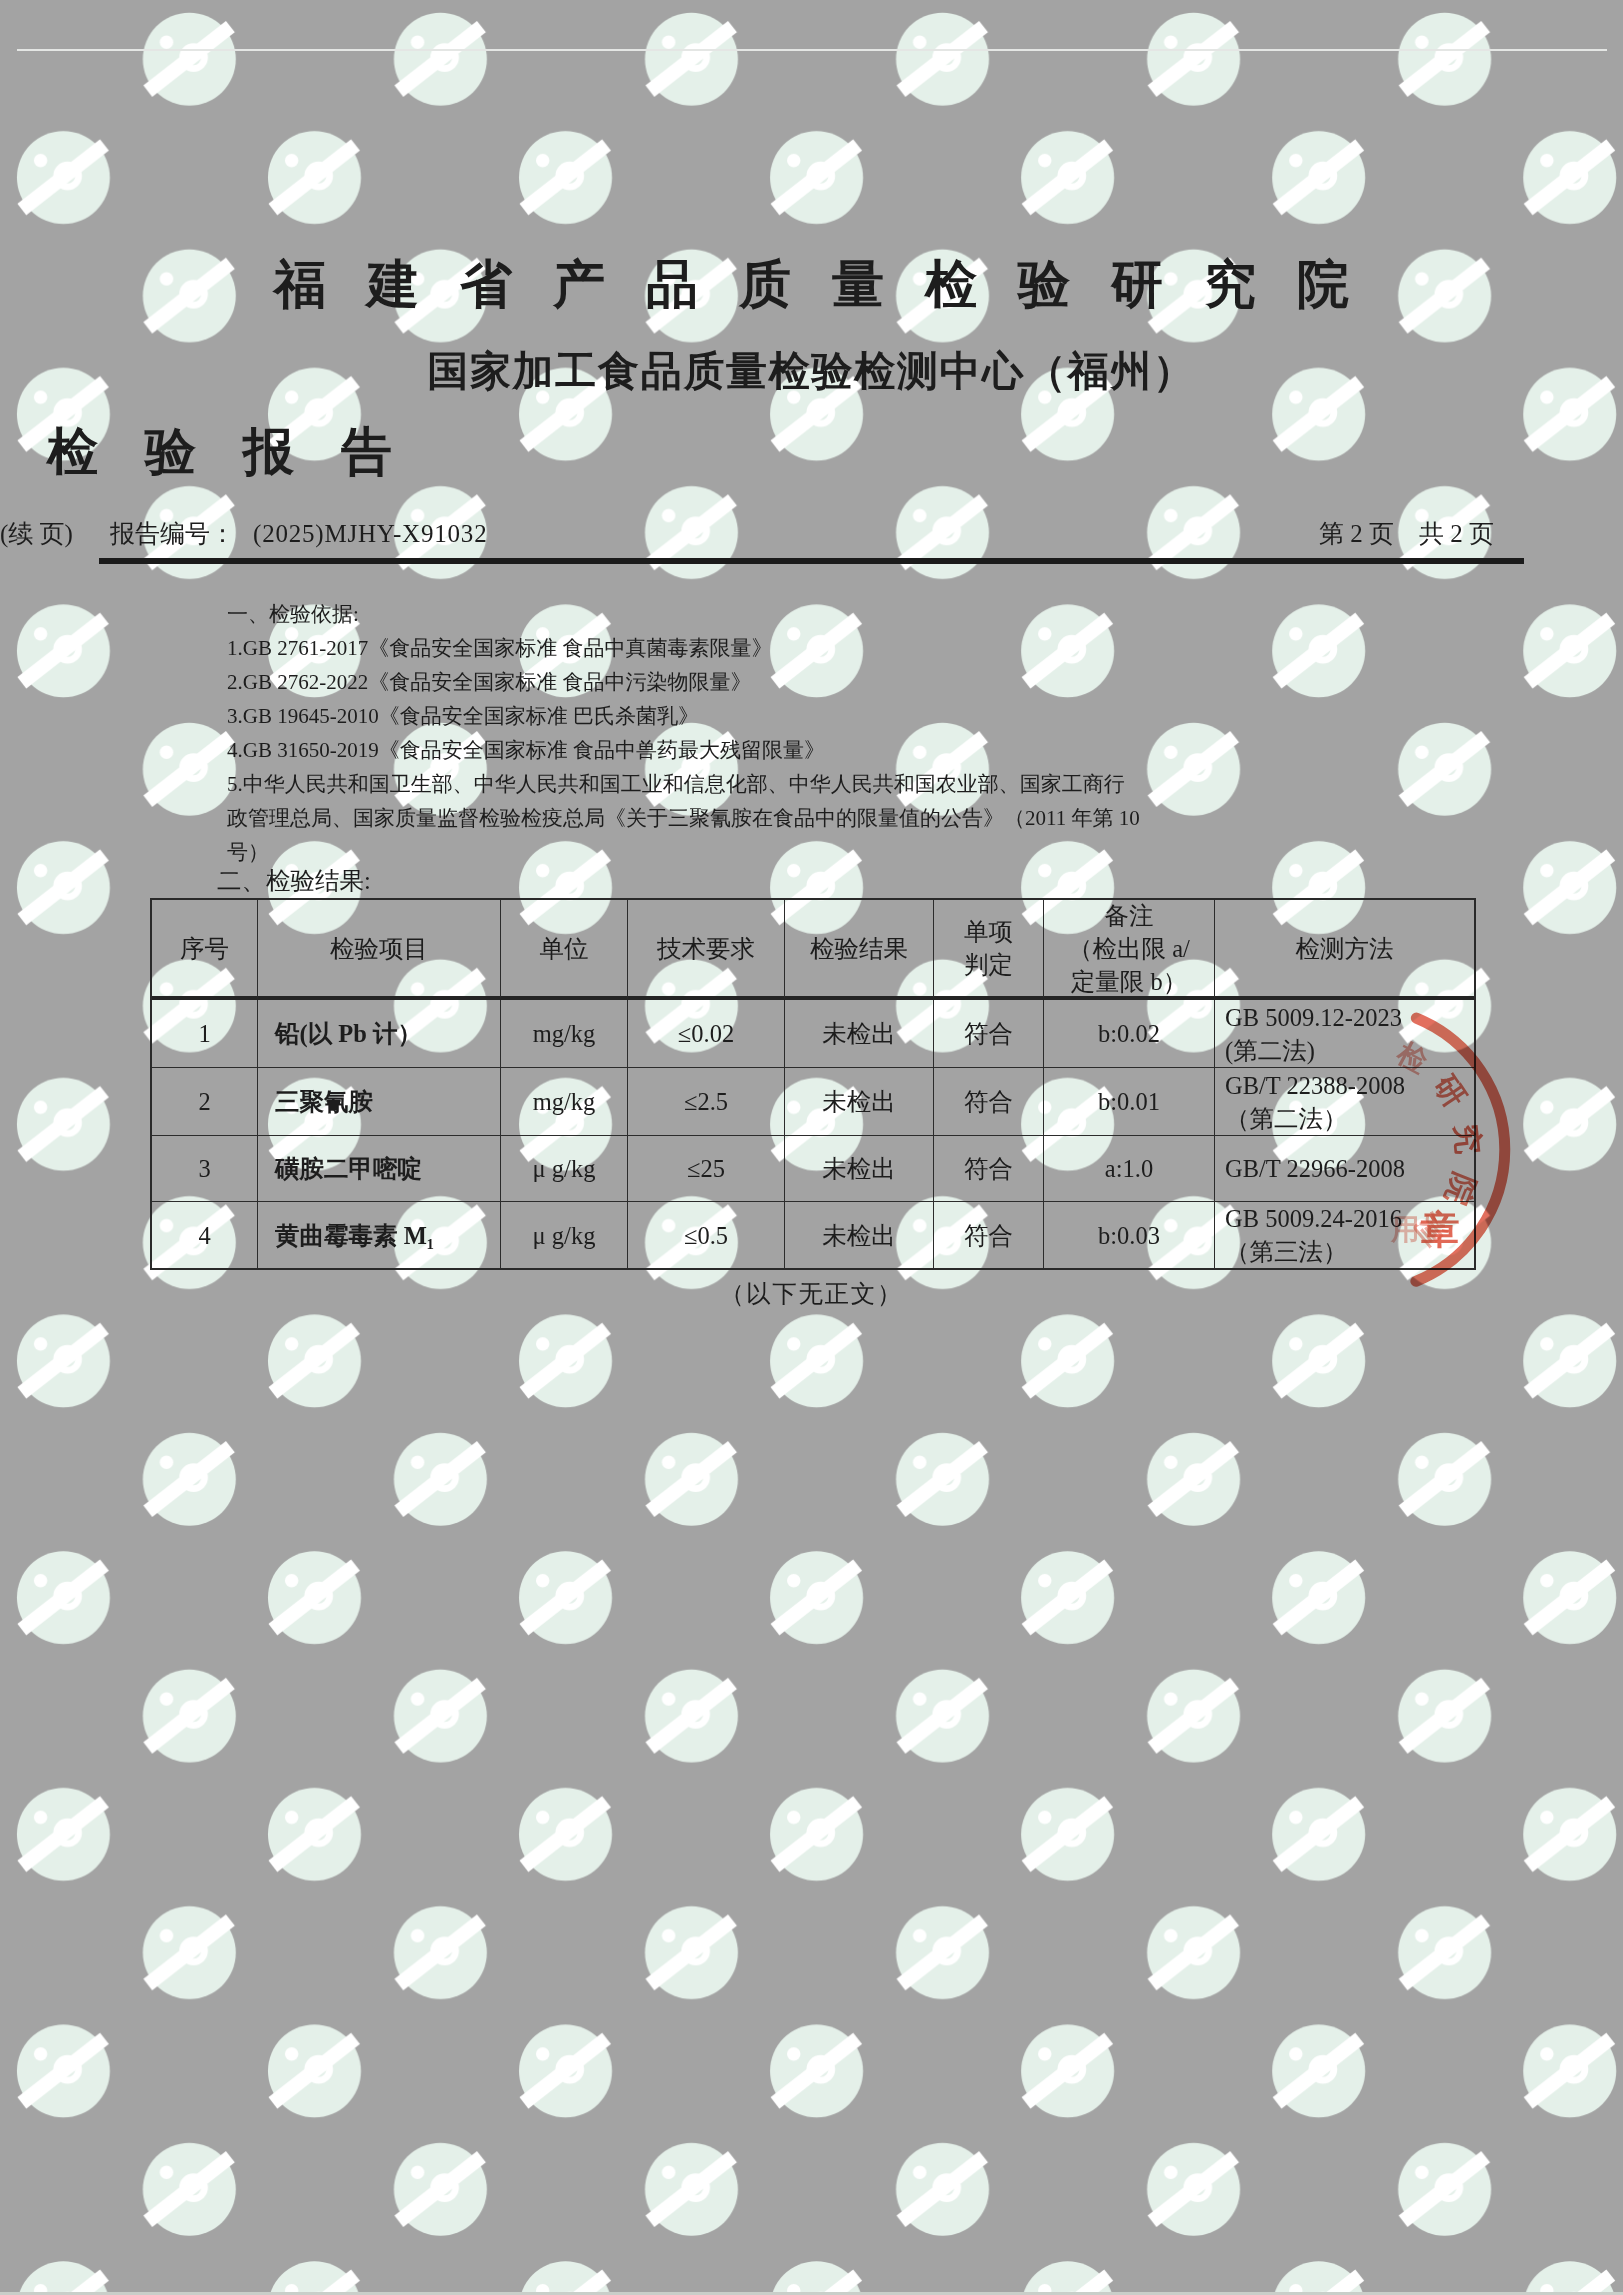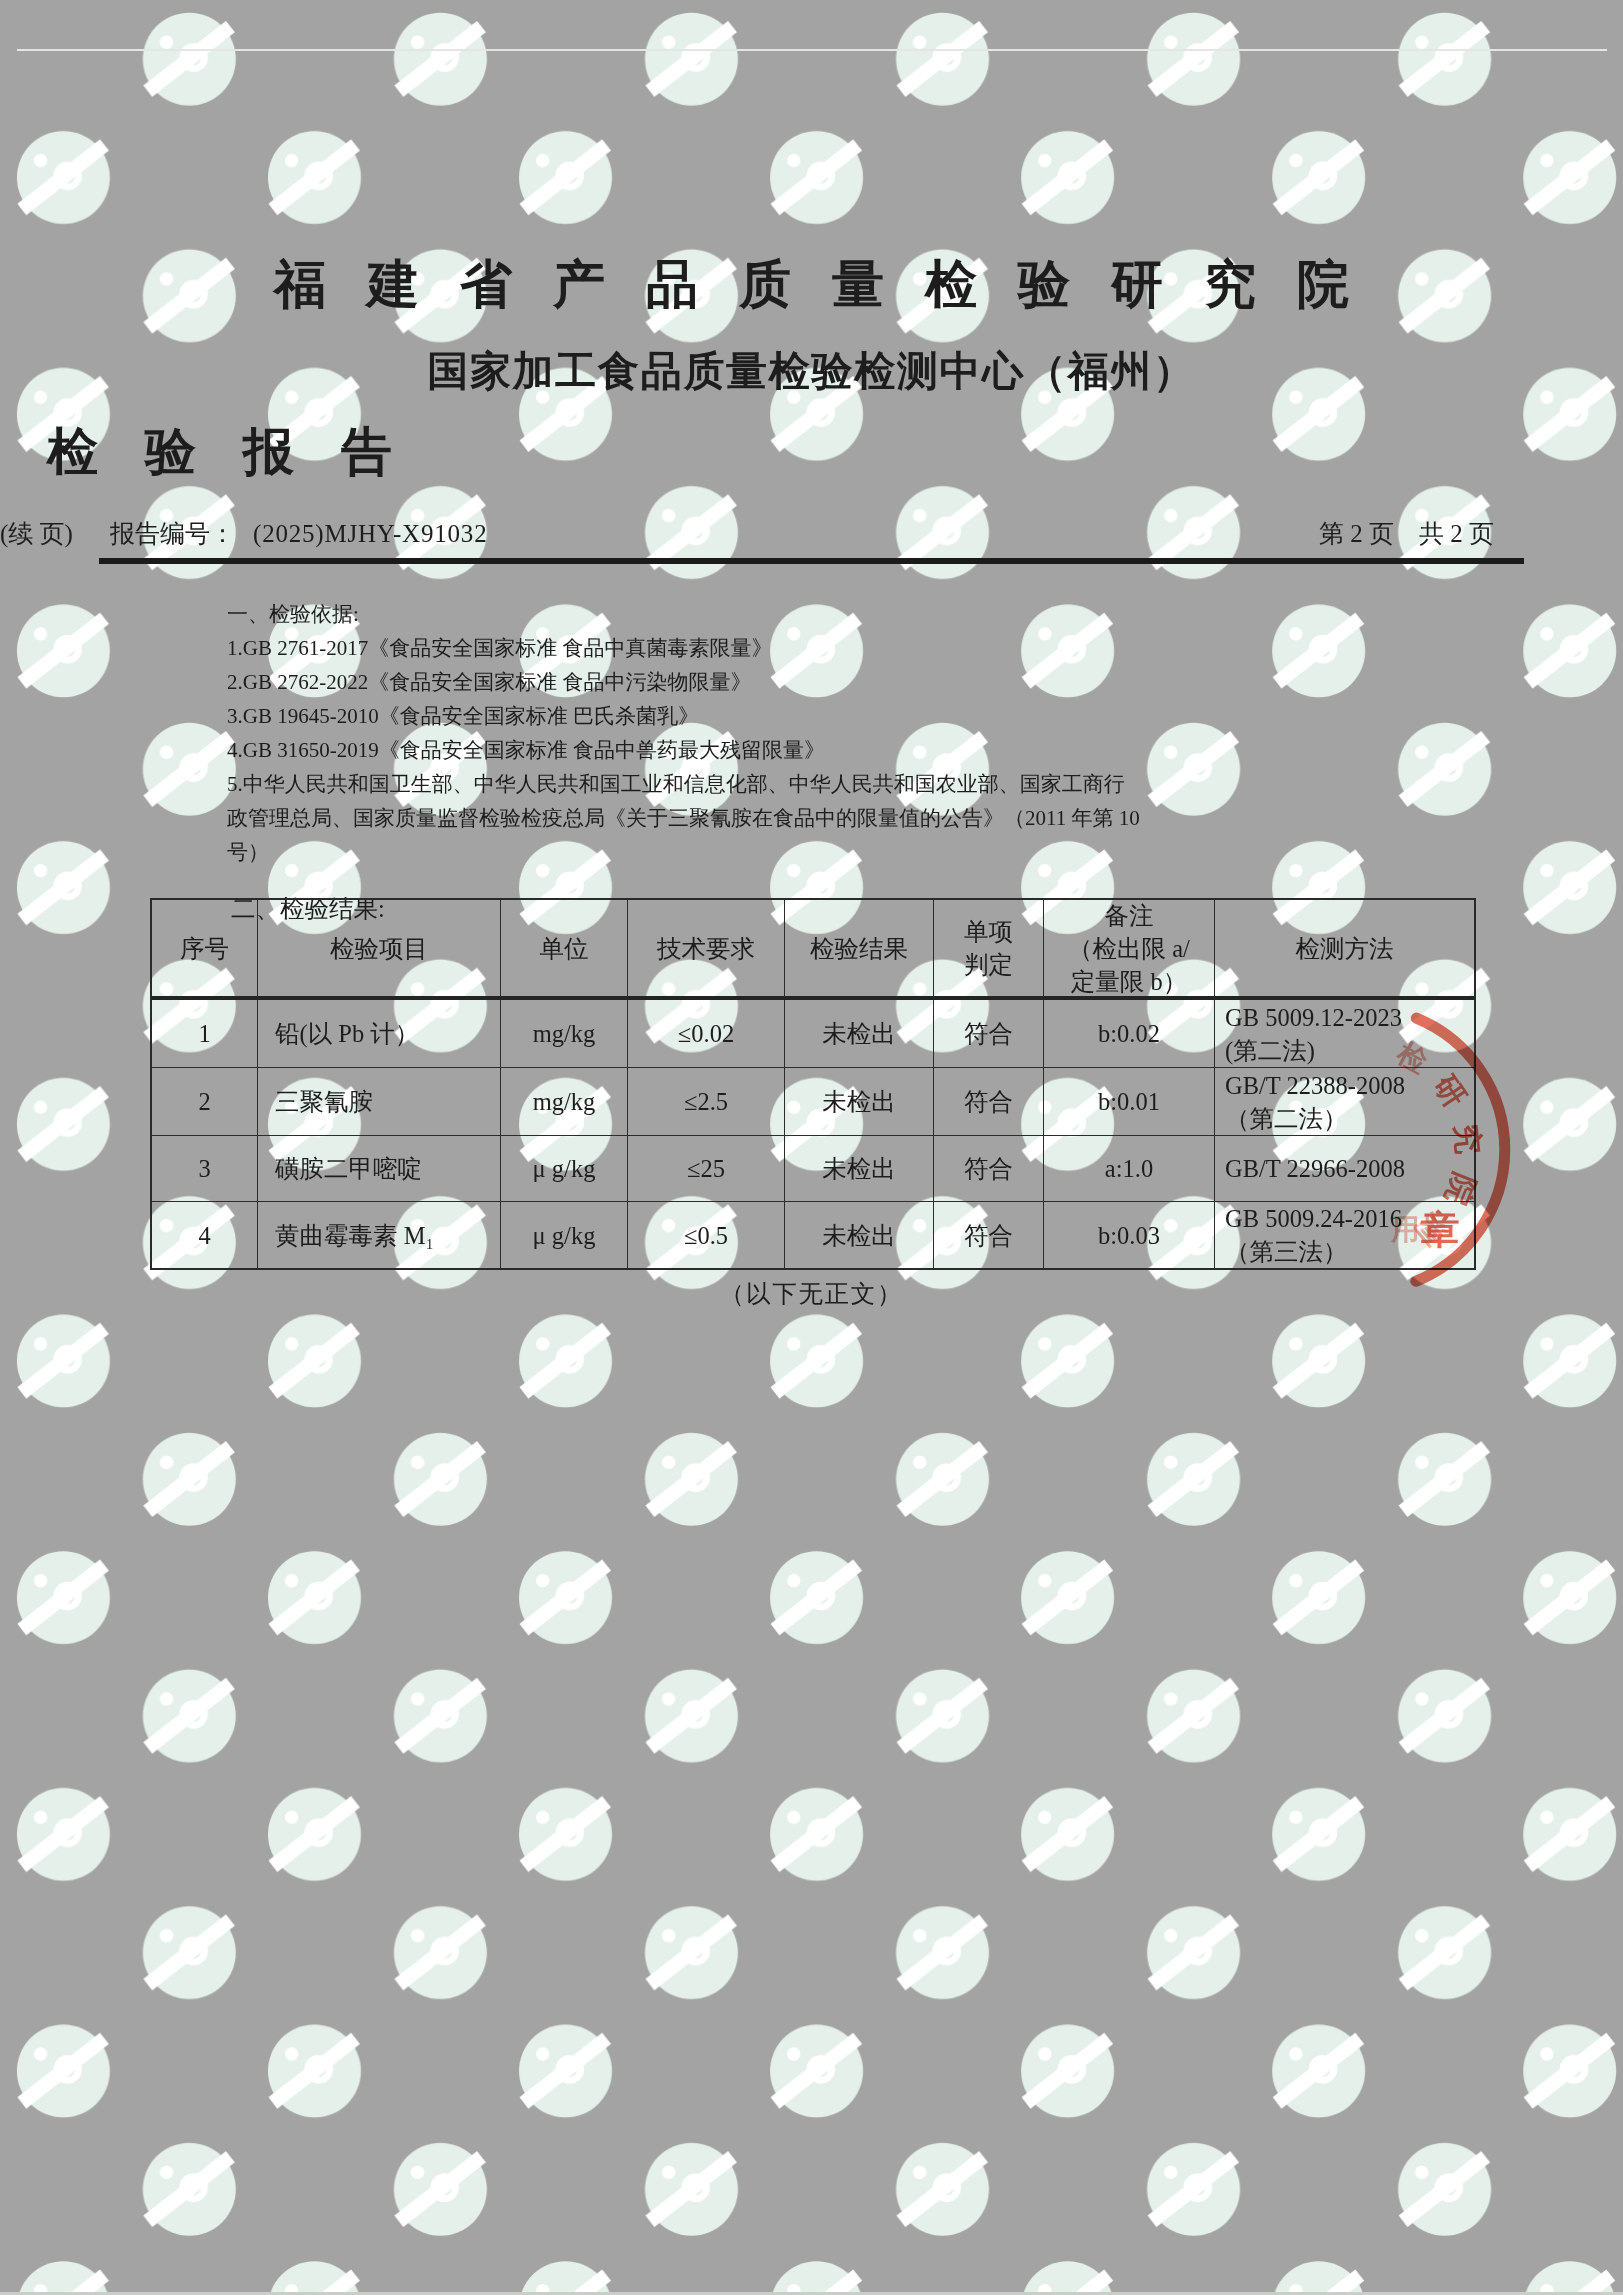--- a/index.html
+++ b/index.html
@@ -32,38 +32,38 @@
   .meta-left{position:absolute;left:110px;top:0;white-space:nowrap;}
   .meta-left .val{margin-left:18px;letter-spacing:0.8px;}
   .meta-center{position:absolute;left:0;right:0;top:0;white-space:nowrap;}
   .meta-right{position:absolute;right:129px;top:0;white-space:nowrap;}
   .rule{position:absolute;left:99px;top:558px;width:1425px;height:6px;background:#1b1b1b;}
   .bodytext{
     position:absolute;left:227px;top:597px;
     font-size:21px;line-height:34px;white-space:nowrap;
   }
   .bodytext div{height:34px;}
-  .sec2{position:absolute;left:231px;top:864px;font-size:24.5px;white-space:nowrap;margin-top:28px;}
+  .sec2{position:absolute;left:217px;top:864px;font-size:24.5px;white-space:nowrap;}
   .rtable{
     position:absolute;left:150px;top:898px;
     display:grid;
     grid-template-columns:106px 243px 127px 157px 149px 110px 171px 259px;
     grid-template-rows:100px 68px 68px 66px 66px;
     border:2.5px solid #2a2a2a;
     font-size:24.5px;
   }
   .cell{
     border-right:1.7px solid #2c2c2c;border-bottom:1.7px solid #2c2c2c;
     display:flex;flex-direction:column;justify-content:center;align-items:center;
     text-align:center;line-height:33px;overflow:hidden;
   }
   .cell.lastcol{border-right:none;}
   .cell.lastrow{border-bottom:none;}
   .cell.hdr{border-bottom:4.2px solid #242424;}
-  .cell.left{align-items:flex-start;text-align:left;padding-left:17px;}
+  .cell.left{align-items:flex-start;text-align:left;padding-left:17px;font-weight:bold;}
   .cell.method{align-items:flex-start;text-align:left;padding-left:10px;padding-right:5px;}
   .endnote{
     position:absolute;left:0;right:0;top:1277px;
     text-align:center;font-size:24.5px;letter-spacing:1.7px;
   }
   .stamp{position:absolute;left:1184px;top:972px;z-index:2;mix-blend-mode:multiply;}
   .stamp text{font-family:"Liberation Serif","DejaVu Serif",serif;font-weight:bold;}
 </style>
 </head>
 <body>

